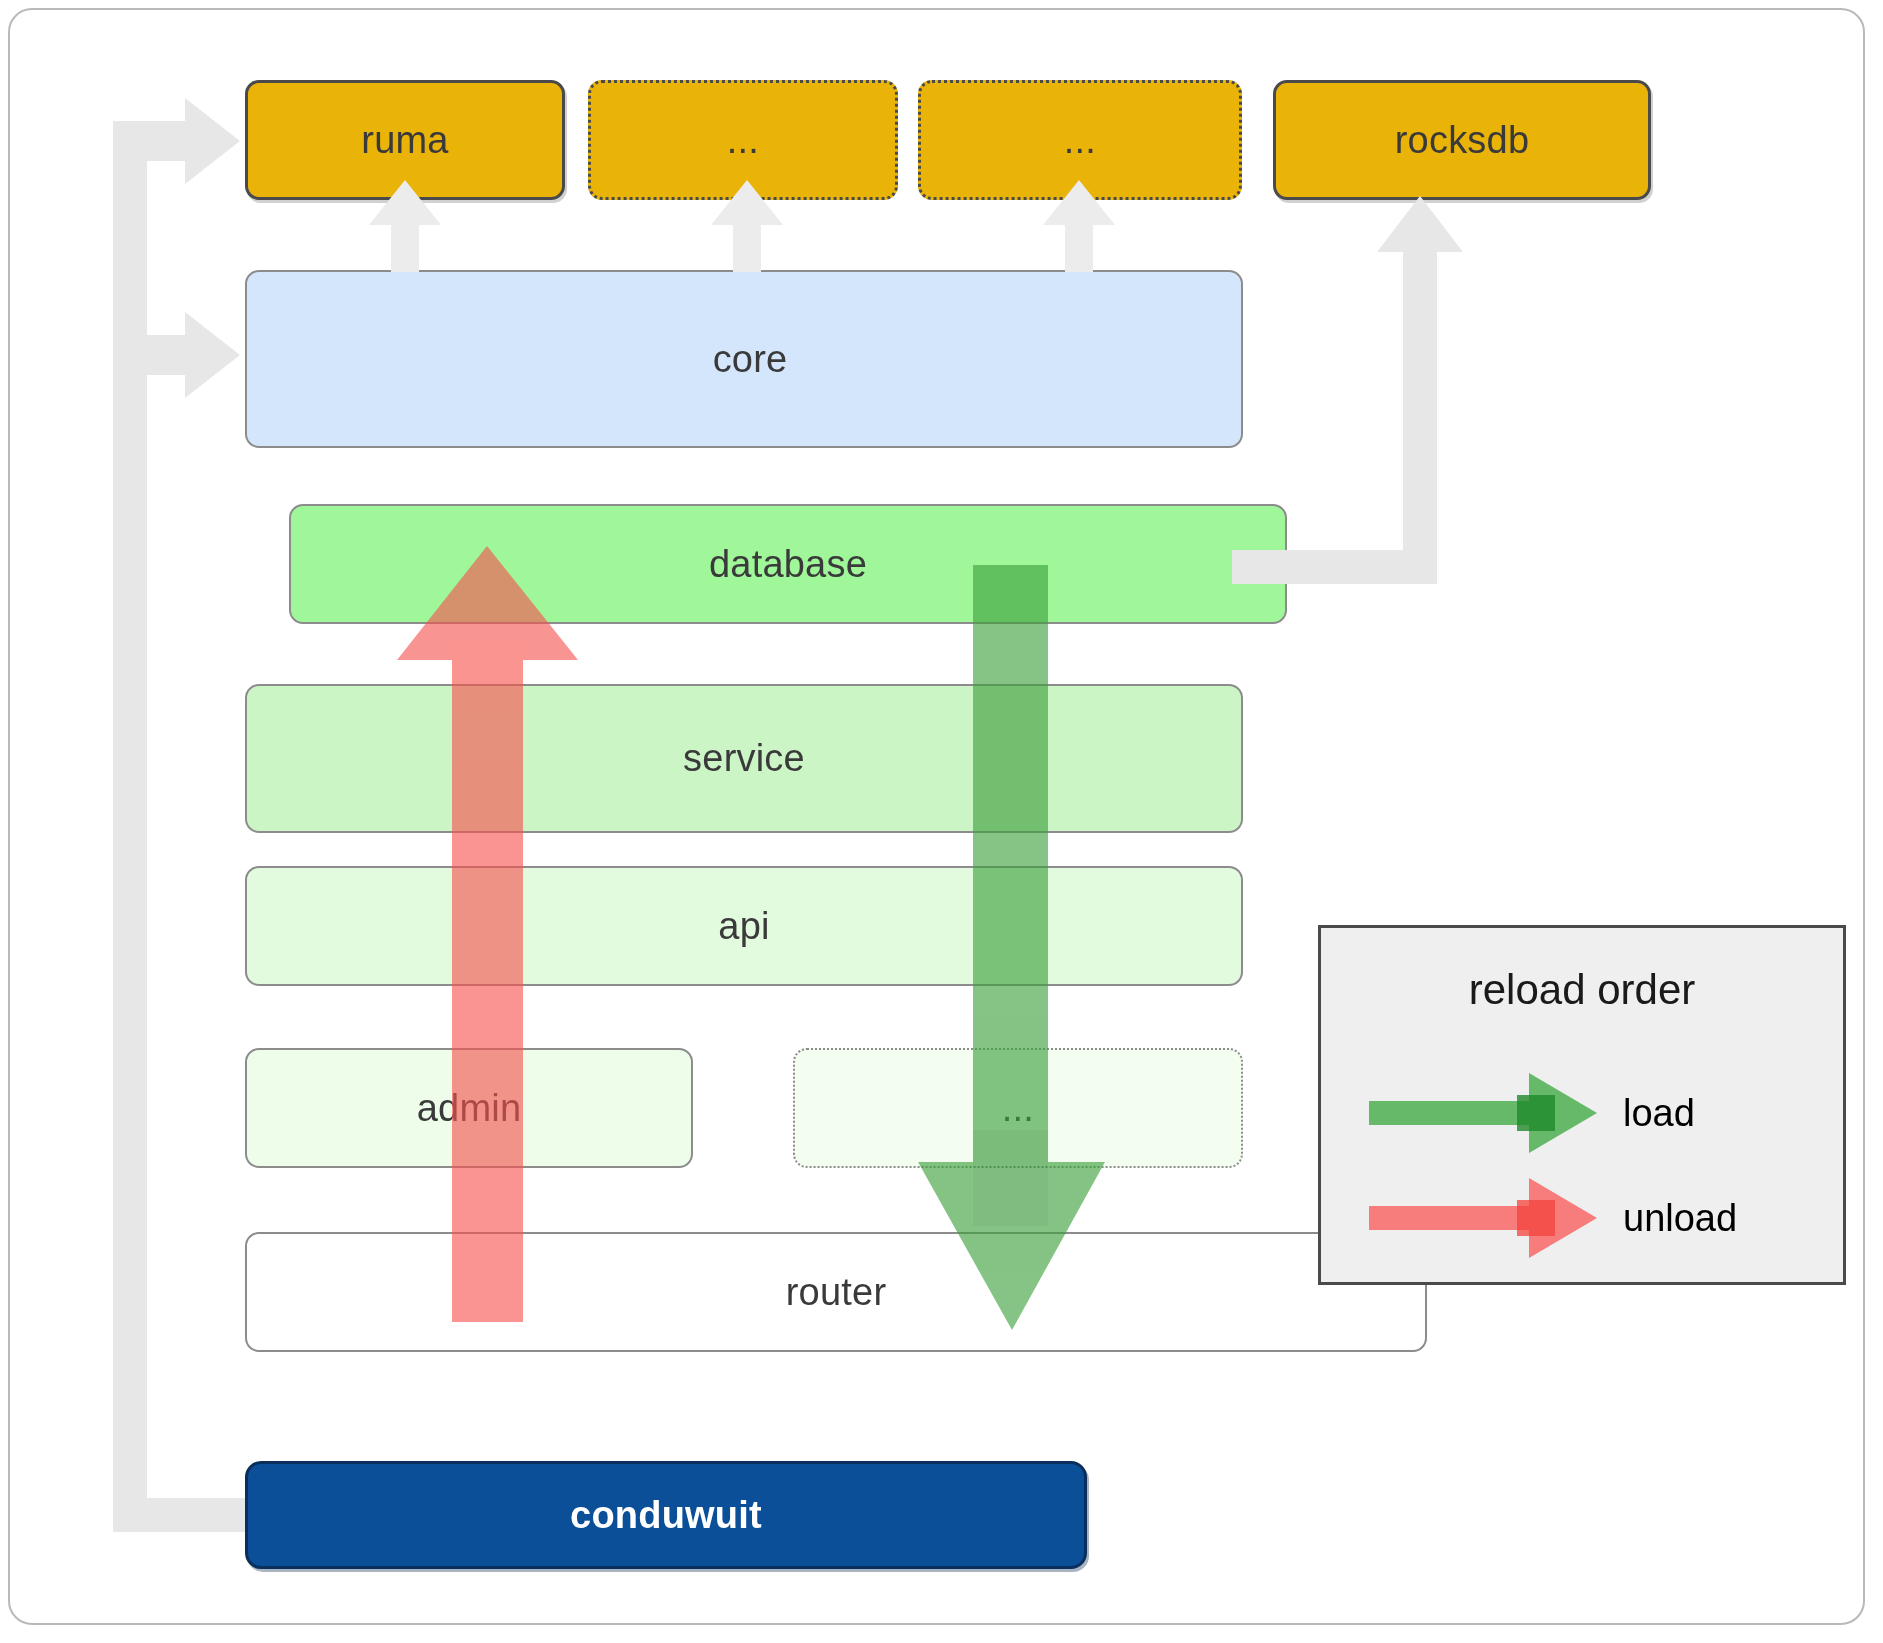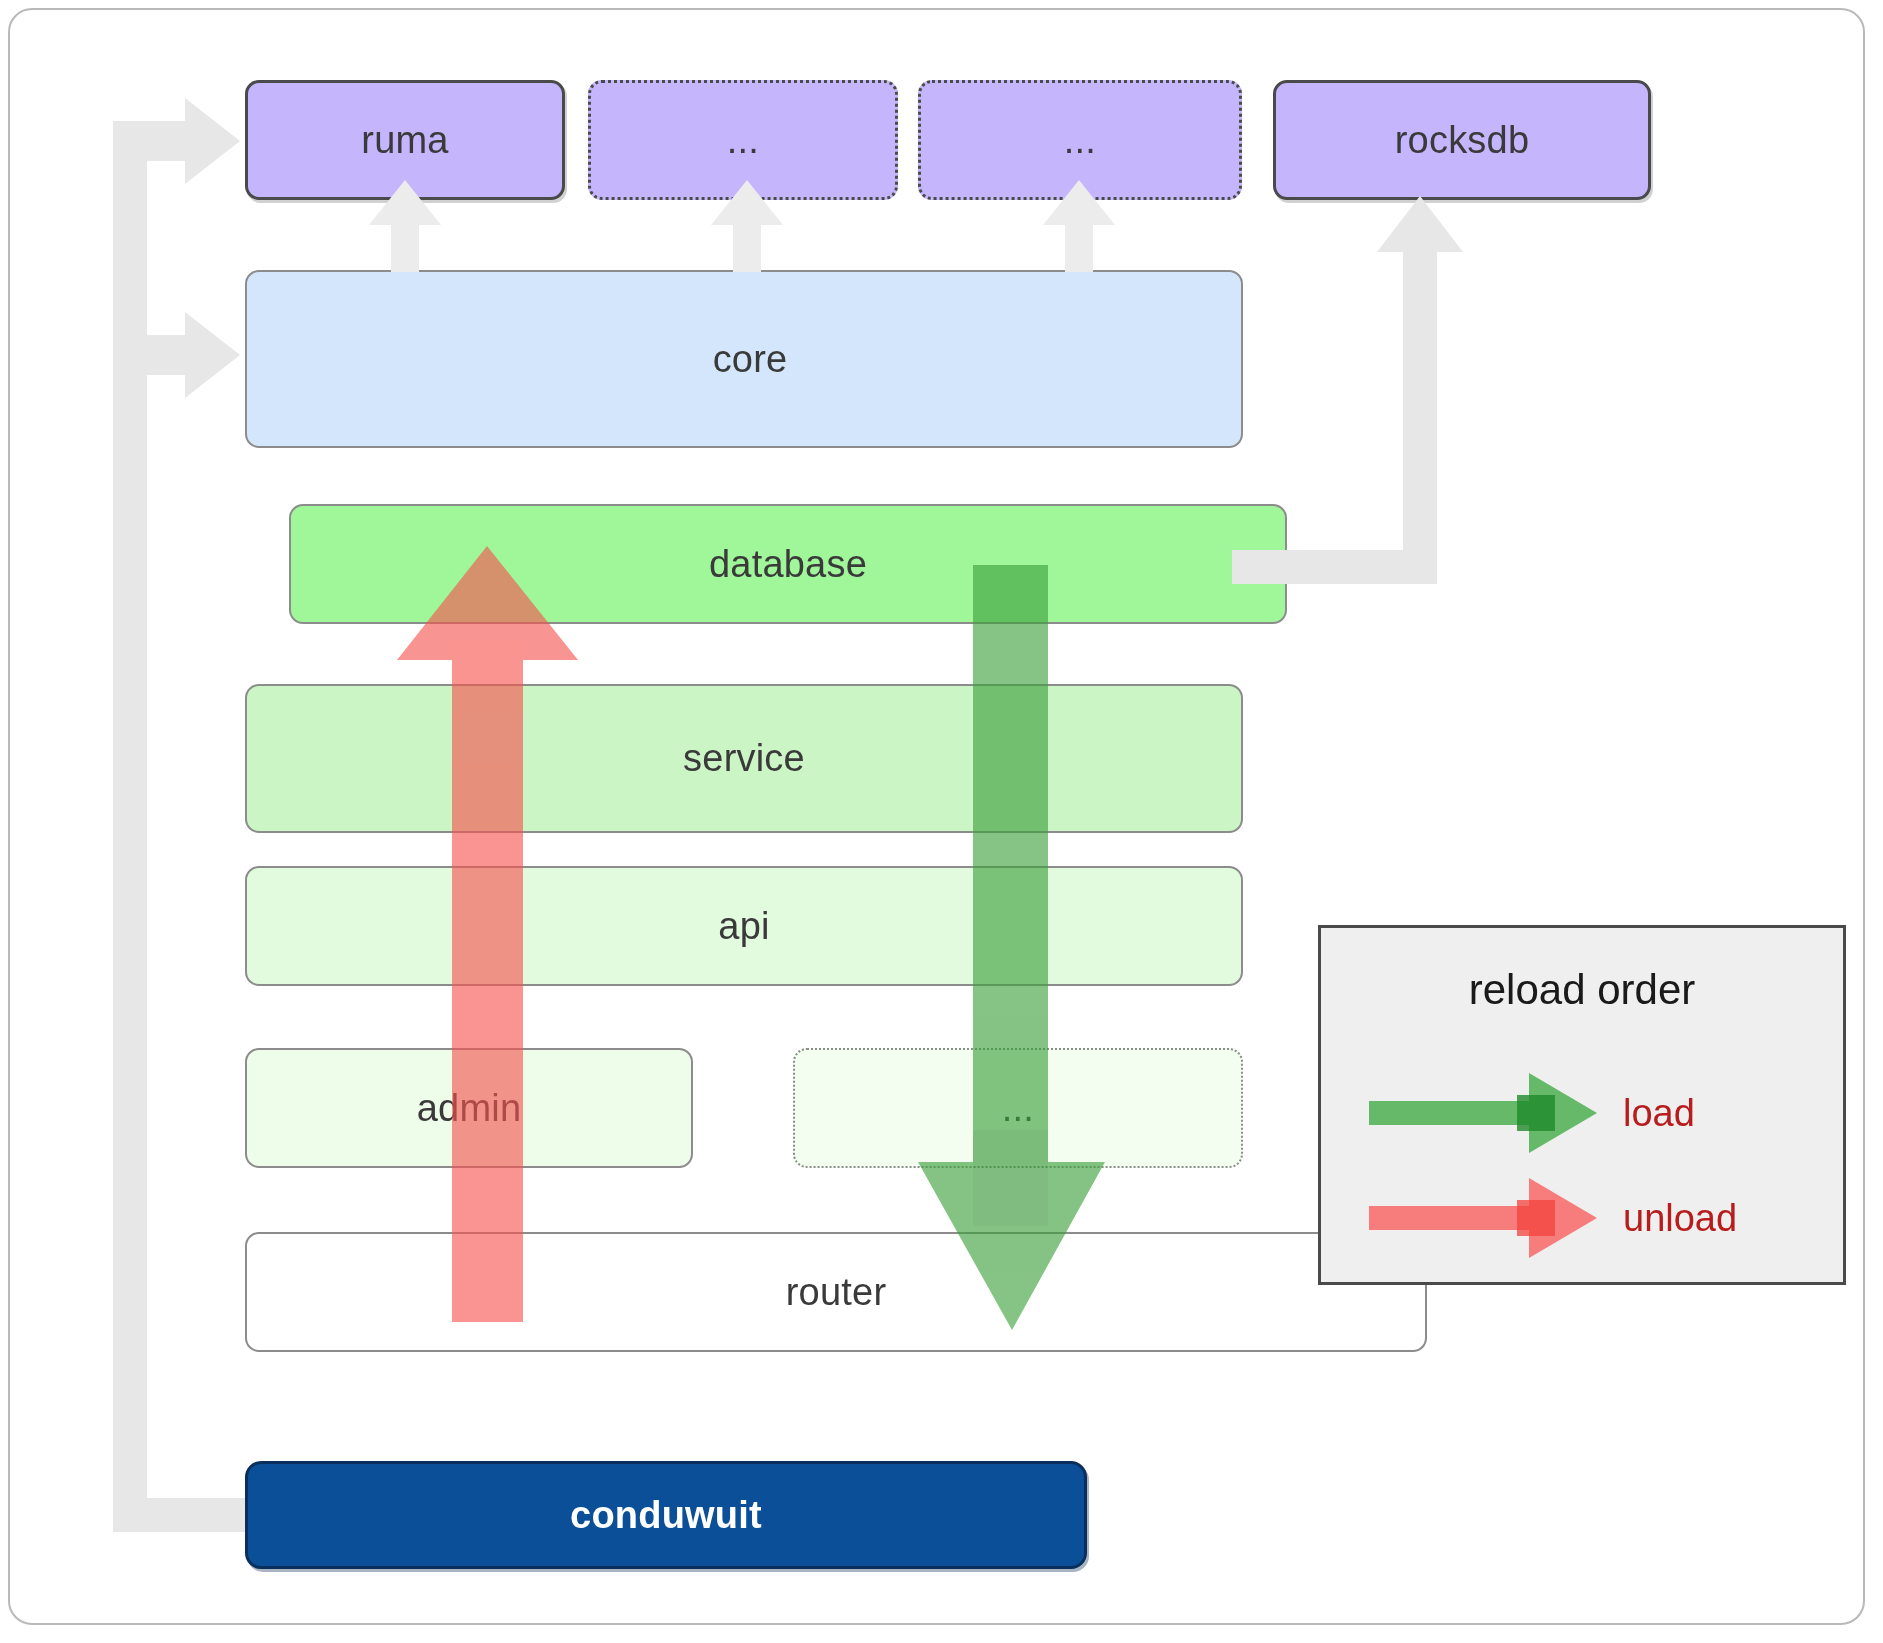--- a/index.html
+++ b/index.html
@@ -34,21 +34,21 @@
     box-sizing: border-box;
     display: flex;
     align-items: center;
     justify-content: center;
     border-radius: 14px;
     font-size: 38px;
     color: #3a3a3a;
     letter-spacing: .2px;
   }
   .node.dep {
-    background: #c4b5fd;
+    background: #eab308;
     border: 3px solid #4a4a4a;
     box-shadow: 2px 3px 0 rgba(70,70,70,.25);
   }
   .node.dep.dashed {
     border: 3px dotted #4a4a4a;
     box-shadow: none;
   }
   .node.layer {
     border: 2px solid #8c8c8c;
   }
@@ -80,21 +80,21 @@
     font-size: 42px;
     color: #1a1a1a;
   }
   .legend-row {
     position: absolute;
     display: flex;
     align-items: center;
   }
   .legend-label {
     font-size: 38px;
-    color: #b91c1c;
+    color: #000000;
     margin-left: 26px;
   }
 
   
   .overlay {
     position: absolute;
     left: 0; top: 0;
     width: 1883px;
     height: 1643px;
     pointer-events: none;

